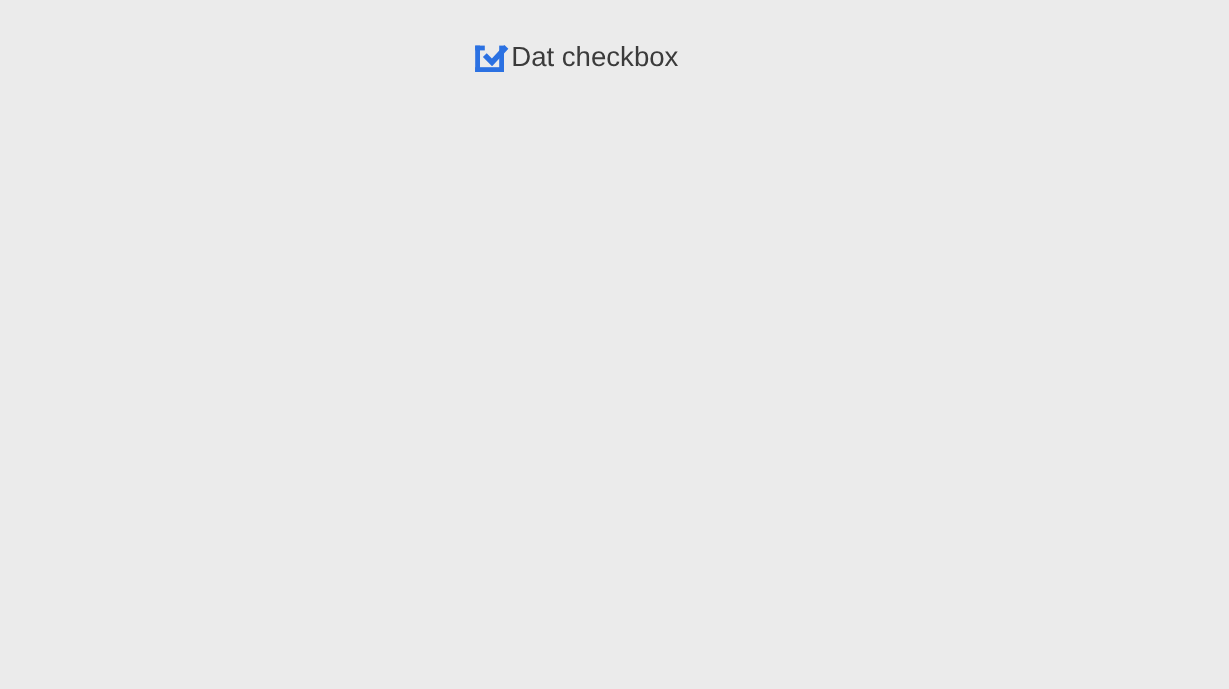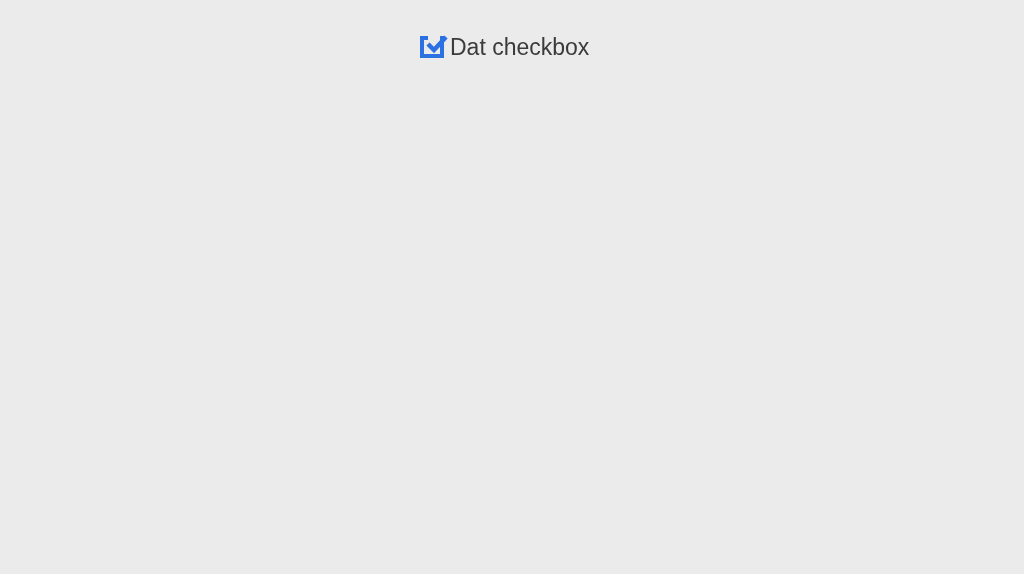--- a/index.html
+++ b/index.html
@@ -10,22 +10,23 @@
     body {
       width: 1024px;
       height: 574px;
       background-color: #ebebeb;
       font-family: Arial, Helvetica, sans-serif;
       overflow: hidden;
     }
     .checkbox-container {
       position: absolute;
       top: 34px;
-      left: 420px;
+      left: 396px;
       display: flex;
+      align-items: center;
       cursor: pointer;
     }
     .checkbox-icon {
       width: 24px;
       height: 24px;
       margin-right: 6px;
       position: relative;
     }
     .checkbox-border {
       position: absolute;

